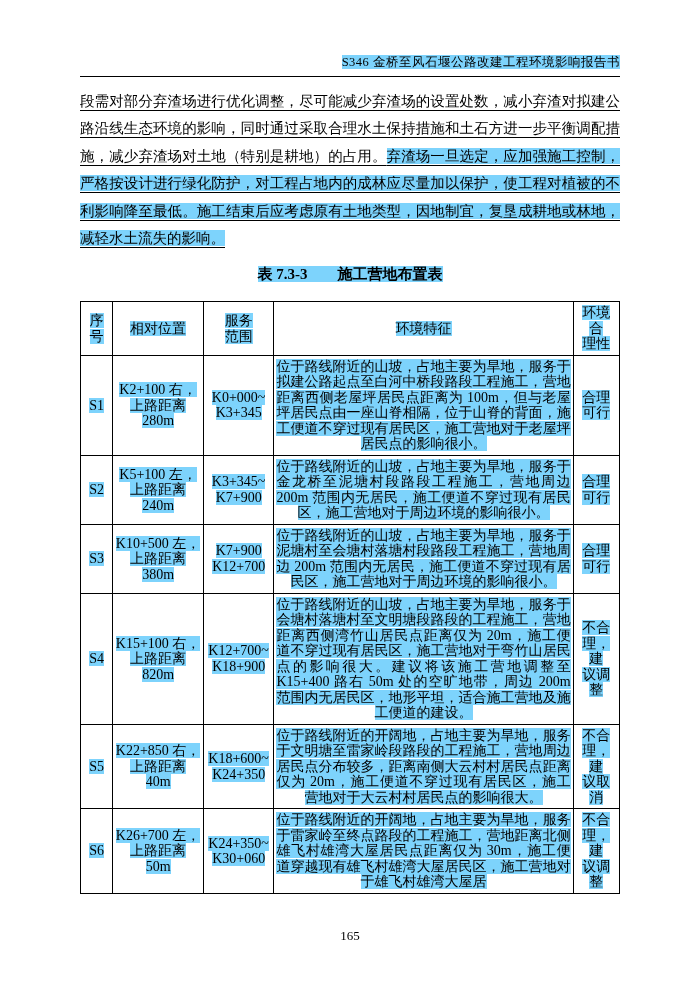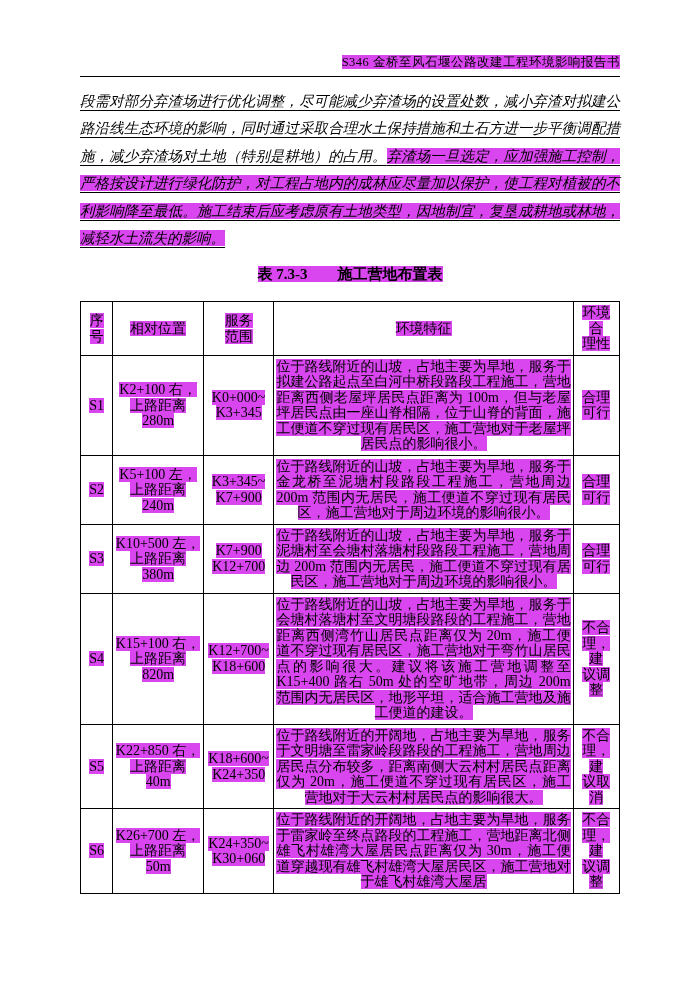--- a/index.html
+++ b/index.html
@@ -12,28 +12,28 @@
   .content { padding:0 80px; }
 
   
   .page-header {
     padding:54px 80px 0 80px;
   }
   .page-header-inner {
     text-align:right; font-size:12.5px; letter-spacing:.5px;
     border-bottom:1.5px solid #000; padding-bottom:5px;
   }
-  .hl { background-color:#d946ef; }
+  .hl { background-color:#7dd3fc; }
 
   
   .para {
     font-size:14.5px; line-height:27.4px; text-align:justify; text-align-last:left;
     margin:11px 0 0 0;
   }
-  .underlined { text-decoration:underline; text-decoration-thickness:1px; text-underline-offset:3.5px;font-style:italic; }
+  .underlined { text-decoration:underline; text-decoration-thickness:1px; text-underline-offset:3.5px; }
   .indent { text-indent:2em; }
 
   .section-heading {
     font-size:15.5px; font-weight:normal; margin:16px 0 0 0; line-height:24px;
   }
 
   .table-title {
     text-align:center; margin:12px 0 17px 0; font-size:15px; font-weight:bold; line-height:20px;
   }
 
@@ -135,21 +135,21 @@
           <td class="cell-feature"><span class="hl">位于路线附近的山坡，占地主要为旱地，服务于泥塘村至会塘村落塘村段路段工程施工，营地周边 200m 范围内无居民，施工便道不穿过现有居民区，施工营地对于周边环境的影响很小。</span></td>
           <td class="cell-center"><span class="hl">合理
 可行</span></td>
         </tr>
         <tr>
           <td class="cell-center"><span class="hl">S4</span></td>
           <td class="cell-center"><span class="hl">K15+100 右，
 上路距离
 820m</span></td>
           <td class="cell-center"><span class="hl">K12+700~
-K18+600</span></td>
+K18+900</span></td>
           <td class="cell-feature"><span class="hl">位于路线附近的山坡，占地主要为旱地，服务于会塘村落塘村至文明塘段路段的工程施工，营地距离西侧湾竹山居民点距离仅为 20m，施工便道不穿过现有居民区，施工营地对于弯竹山居民点的影响很大。建议将该施工营地调整至 K15+400 路右 50m 处的空旷地带，周边 200m 范围内无居民区，地形平坦，适合施工营地及施工便道的建设。</span></td>
           <td class="cell-center"><span class="hl">不合
 理，建
 议调整</span></td>
         </tr>
         <tr>
           <td class="cell-center"><span class="hl">S5</span></td>
           <td class="cell-center"><span class="hl">K22+850 右，
 上路距离
 40m</span></td>
@@ -169,13 +169,14 @@
 K30+060</span></td>
           <td class="cell-feature"><span class="hl">位于路线附近的开阔地，占地主要为旱地，服务于雷家岭至终点路段的工程施工，营地距离北侧雄飞村雄湾大屋居民点距离仅为 30m，施工便道穿越现有雄飞村雄湾大屋居民区，施工营地对于雄飞村雄湾大屋居</span></td>
           <td class="cell-center"><span class="hl">不合
 理，建
 议调整</span></td>
         </tr>
       </tbody>
     </table>
   </div>
 
+  <div class="page-footer">165</div>
 </div>
 
 </body></html>

